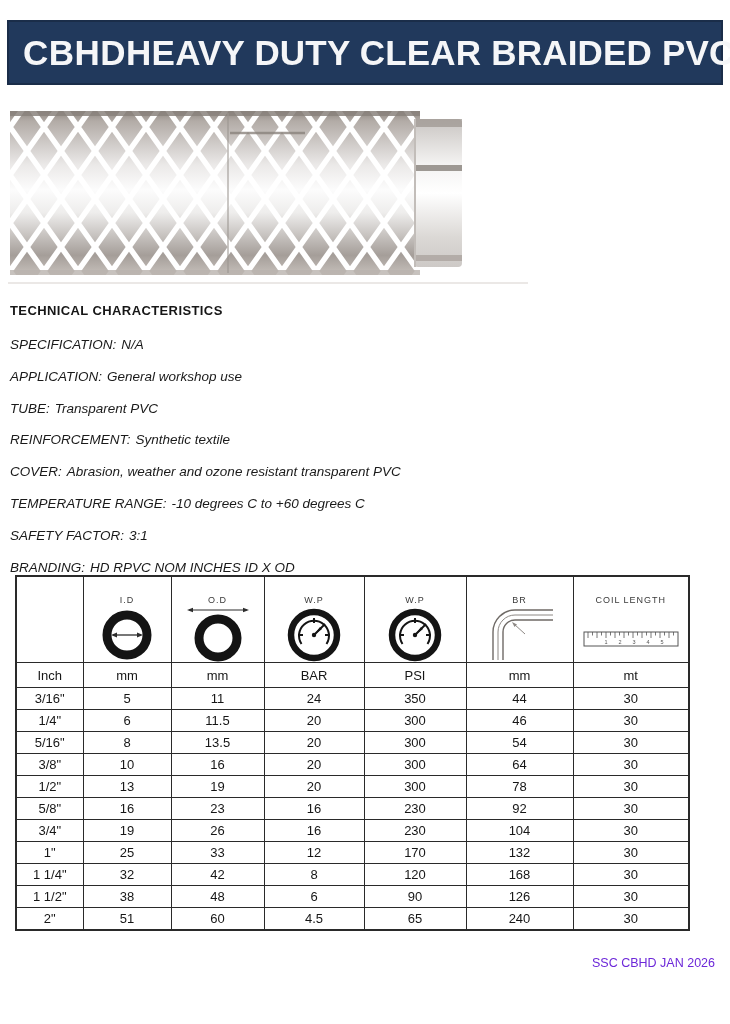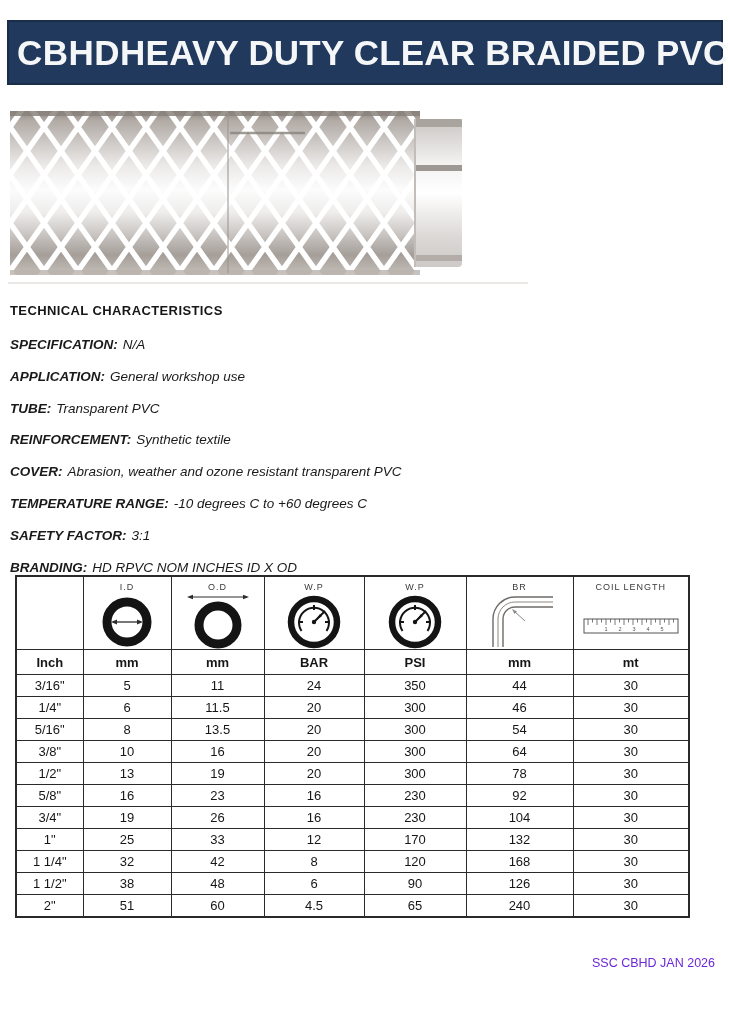--- a/index.html
+++ b/index.html
@@ -21,21 +21,21 @@
     width: 716px; height: 65px;
     background: #21395c;
     border: 2px solid #1a2d49;
     display: flex;
     align-items: center;
   }
   .header-code {
     color: #f5f6f8;
     font-weight: bold;
     font-size: 35px;
-    padding-left: 8px;
+    padding-left: 14px;
     width: 160px;
     letter-spacing: 0.5px;
   }
   .header-title {
     color: #f5f6f8;
     font-weight: bold;
     font-size: 35px;
     flex: 1;
     text-align: center;
     letter-spacing: 0.2px;
@@ -70,43 +70,43 @@
     width: 700px;
     display: flex;
     flex-direction: column;
   }
   .spec-line {
     height: 31.8px;
     font-size: 13.5px;
     font-style: italic;
     white-space: nowrap;
   }
-  .spec-label { font-weight: bold; margin-right: 5px; }
+  .spec-label { font-weight: normal; margin-right: 5px; }
 
   
   .spec-table-wrap {
     position: absolute;
     left: 15px; top: 575px;
   }
   table.spec-table {
     border-collapse: collapse;
     table-layout: fixed;
     width: 673px;
     border: 2px solid #2a2a2a;
   }
   table.spec-table td, table.spec-table th {
     border: 1px solid #2a2a2a;
     text-align: center;
     vertical-align: middle;
     font-size: 13px;
     color: #161616;
     overflow: hidden;
   }
-  tr.icon-row td { height: 72px; vertical-align: top; padding-top: 3px; }
-  tr.units-row td { height: 25px; font-weight: bold; }
+  tr.icon-row td { height: 72px; vertical-align: top; padding-top: 16px; }
+  tr.units-row td { height: 25px; font-weight: normal; }
   tr[data-name="table-row"] td { height: 22px; }
   .hdr-label {
     font-size: 9px;
     letter-spacing: 1px;
     color: #3a3a3a;
     margin-top: 2px;
     margin-bottom: 1px;
     font-weight: normal;
   }
   .icon-box { display: flex; justify-content: center; align-items: center; }

